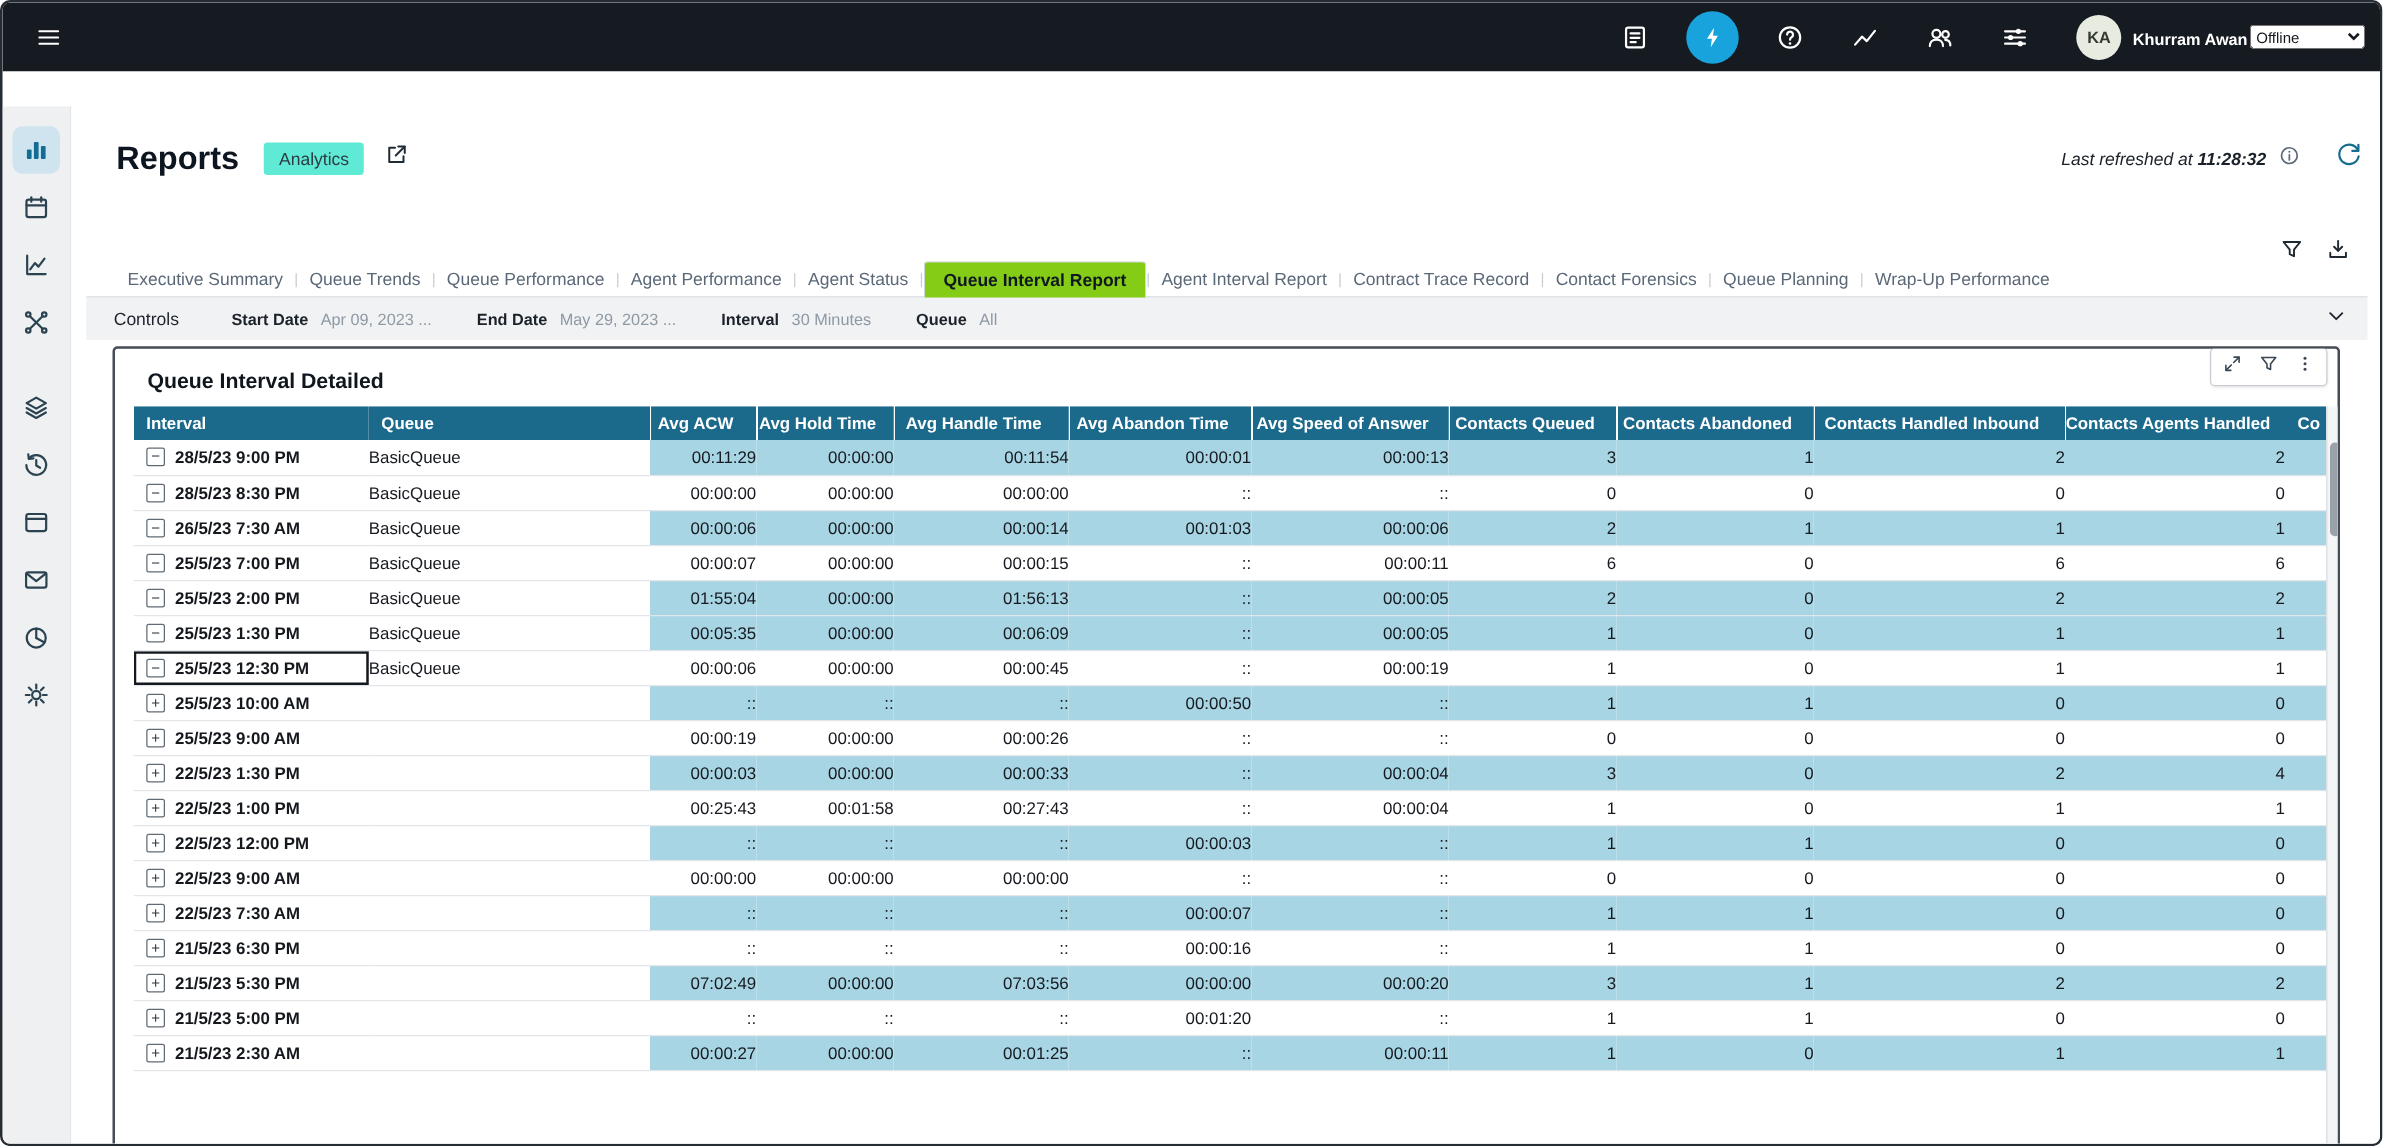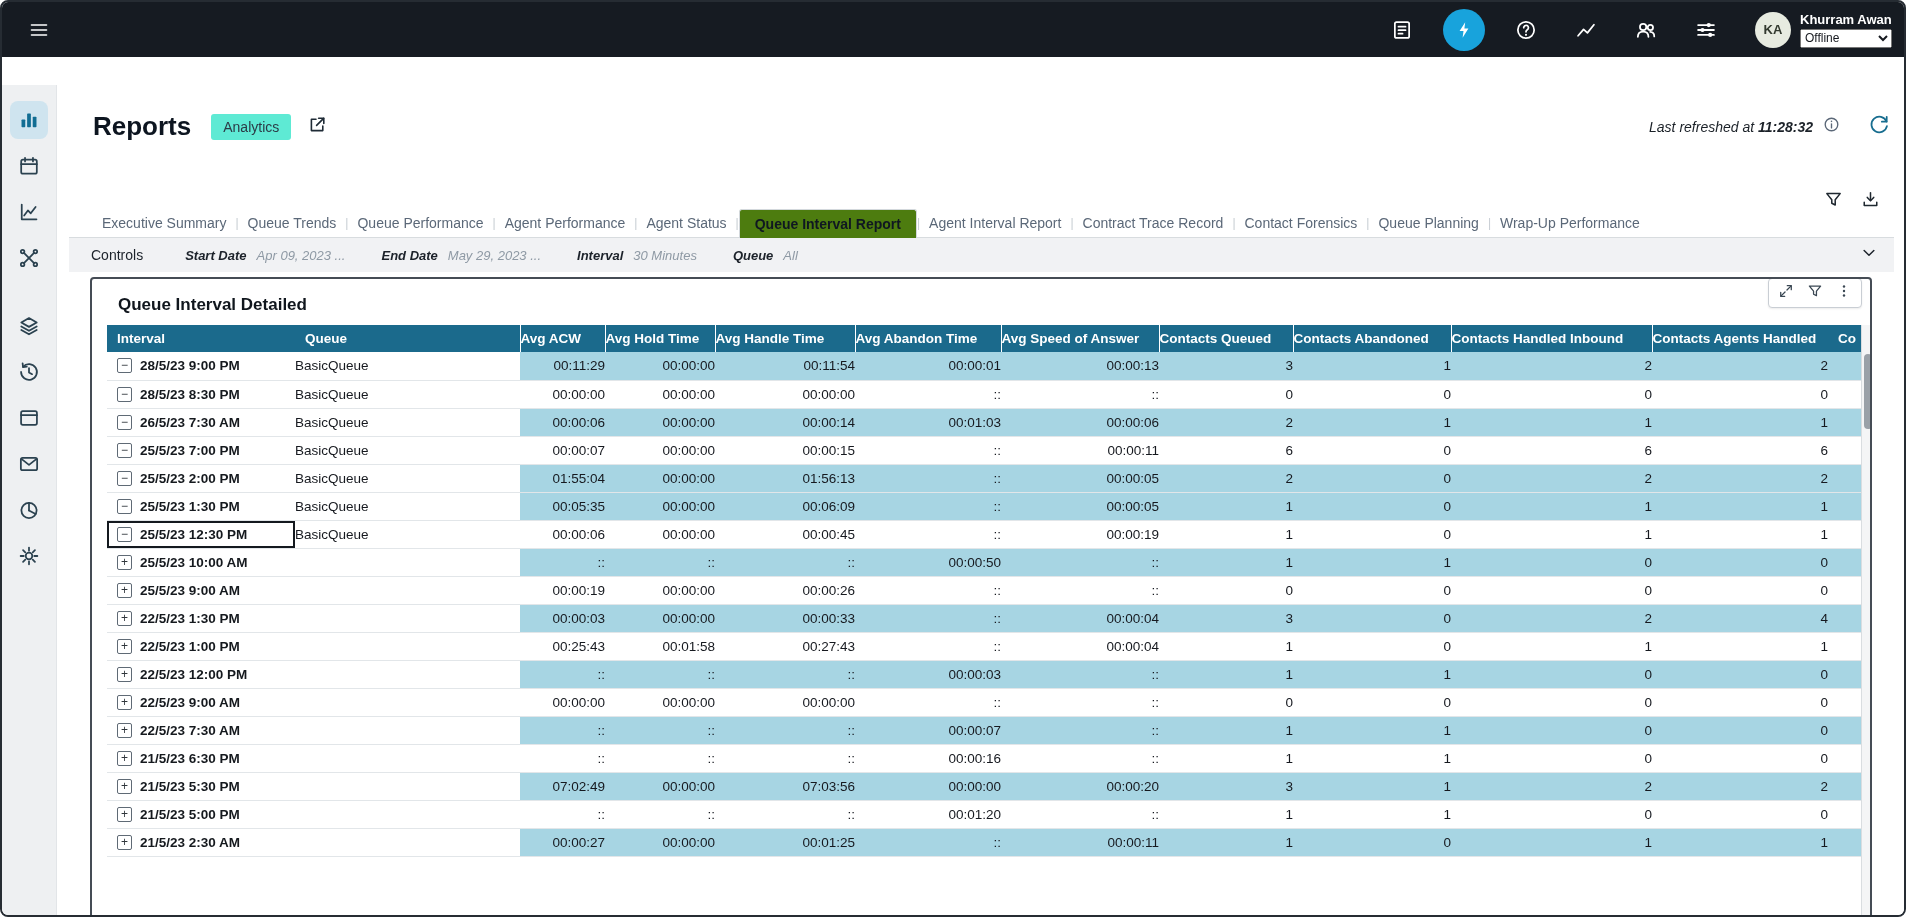--- a/index.html
+++ b/index.html
@@ -20,21 +20,21 @@
 
   .window{width:1906px;height:917px;border:2px solid #262c33;border-radius:8px;overflow:hidden;display:flex;flex-direction:column;background:#fff;}
 
   
   .topbar{height:55px;flex:none;background:var(--topbar-bg);display:flex;align-items:center;padding:0 12px 0 18px;color:#fff;}
   .tb-btn{width:38px;height:38px;display:flex;align-items:center;justify-content:center;color:#fff;margin-left:22px;border-radius:6px;}
   .tb-btn.menu{margin-left:0;}
   .tb-btn.active-circle{width:42px;height:42px;border-radius:50%;background:var(--accent-blue);}
   .user-area{display:flex;align-items:center;margin-left:30px;}
   .avatar{width:36px;height:36px;border-radius:50%;background:#e7ebe0;color:#333a2f;font-weight:700;font-size:13px;display:flex;align-items:center;justify-content:center;}
-  .user-meta{margin-left:9px;display:flex;flex-direction:column;gap:2px;}
+  .user-meta{margin-left:9px;display:flex;flex-direction:row;gap:2px;align-items:flex-end;}
   .user-name{font-size:13px;font-weight:700;color:#fff;white-space:nowrap;}
   .status-select{font-size:12px;height:19px;width:92px;font-family:inherit;color:#16191f;}
 
   
   .app-body{flex:1;display:flex;overflow:hidden;margin-top:28px;}
   .sidebar{width:55px;flex:none;background:var(--sidebar-bg);border-right:1px solid #e2e5e8;padding-top:16px;display:flex;flex-direction:column;align-items:center;}
   .side-item{width:38px;height:38px;border-radius:8px;display:flex;align-items:center;justify-content:center;margin-bottom:8px;color:#2b4250;}
   .side-item.active{background:var(--sidebar-active-bg);color:#116d93;}
   .side-item .icon{width:22px;height:22px;}
   .side-item.group-gap{margin-top:22px;}
@@ -47,48 +47,48 @@
   .badge{margin-left:20px;background:#5eead4;color:#2c3b46;font-size:14px;padding:5px 12px;border-radius:3px;}
   .ext-btn{margin-left:16px;color:#1f2b36;}
   .refreshed{font-size:14px;color:#1b2128;white-space:nowrap;font-style:italic;}
   .info-btn{margin-left:10px;color:var(--text-gray);}
   .refresh-btn{margin-left:28px;color:#176d8f;}
 
   
   .tabs-row{position:relative;margin:66px 10px 0 12px;border-bottom:1px solid #d8dcdf;display:flex;align-items:stretch;padding-left:24px;height:30px;flex:none;}
   .tabs{display:flex;align-items:center;}
   .tab{font-size:14px;color:var(--text-gray);padding:0 9px;white-space:nowrap;height:100%;display:inline-flex;align-items:center;}
-  .tab.active{background:#4d7c0f;border:1px solid #d3d8dc;border-bottom:none;margin-bottom:-1px;color:#0f1721;font-weight:600;padding:0 15px;border-radius:3px 3px 0 0;}
+  .tab.active{background:#84cc16;border:1px solid #d3d8dc;border-bottom:none;margin-bottom:-1px;color:#0f1721;font-weight:600;padding:0 15px;border-radius:3px 3px 0 0;}
   .tab-sep{color:#c7cdd3;font-size:12px;display:inline-flex;align-items:center;}
   .tabs-tools{position:absolute;right:14px;top:-18px;display:flex;gap:18px;color:#1f2830;}
 
   
   .controls-bar{margin:0 10px 0 12px;height:34px;background:#f1f2f4;display:flex;align-items:center;padding:0 16px 0 22px;flex:none;}
   .controls-title{font-size:14px;color:#1c222a;margin-right:42px;}
   .controls-fields{display:flex;gap:36px;}
-  .ctl-field{display:flex;align-items:center;white-space:nowrap;font-style:italic;}
+  .ctl-field{display:flex;align-items:center;white-space:nowrap;}
   .ctl-label{font-size:13px;font-weight:700;color:#1c222a;}
   .ctl-value{font-size:13px;color:#8e99a4;margin-left:10px;}
   .chevron-btn{color:#1c222a;}
 
   
   .section-strip{margin:5px 26px 0 20px;height:48px;border:1px solid var(--card-border);border-radius:4px;background:#fff;display:flex;align-items:center;padding:0 6px 0 24px;flex:none;}
   .section-title{font-size:20px;font-weight:700;color:#10161d;margin:0;}
   .spinner{display:flex;flex-direction:column;gap:2px;}
   .spin-btn{width:22px;height:14px;border:1px solid #c3c9ce;background:#fbfbfc;display:flex;align-items:center;justify-content:center;border-radius:2px;}
   .tri-up{width:0;height:0;border-left:4px solid transparent;border-right:4px solid transparent;border-bottom:5px solid #555;}
   .tri-down{width:0;height:0;border-left:4px solid transparent;border-right:4px solid transparent;border-top:5px solid #555;}
 
   
   .detail-panel{margin:5px 32px -6px 33px;border:2px solid var(--panel-border);border-radius:4px 4px 0 0;background:#fff;flex:1;position:relative;display:flex;flex-direction:column;overflow:hidden;}
   .panel-tools{position:absolute;top:-1px;right:8px;background:#fff;border:1px solid #c9ced4;border-radius:4px;padding:4px 9px;display:flex;gap:13px;align-items:center;color:#3a4753;box-shadow:0 1px 2px rgba(0,0,0,.08);z-index:3;}
   .panel-title{margin:16px 0 0 26px;font-size:17px;font-weight:700;color:#10161d;flex:none;}
   .table-wrap{position:relative;margin:10px 0 0 15px;width:1766px;flex:1;overflow:hidden;}
   .qtable{border-collapse:collapse;table-layout:fixed;width:1754px;}
-  .qtable th{height:27px;background:var(--table-header-bg);color:#fff;font-weight:700;font-size:13.5px;text-align:left;padding:0 12px 0 0;white-space:nowrap;overflow:hidden;border-left:1px solid rgba(255,255,255,.14);}
+  .qtable th{height:27px;background:var(--table-header-bg);color:#fff;font-weight:700;font-size:13.5px;text-align:center;padding:0 12px 0 0;white-space:nowrap;overflow:hidden;border-left:1px solid rgba(255,255,255,.14);}
   .qtable th.left{text-align:left;padding:0 0 0 10px;border-left:none;}
   .qtable td{height:28px;border-bottom:1px solid #e2e6e9;font-size:13.5px;color:var(--text-dark);white-space:nowrap;overflow:hidden;padding:0;}
   .cell-interval{padding-left:10px;}
   .row-head{display:flex;align-items:center;gap:8px;padding-left:10px;font-weight:600;color:#15191e;}
   .expander{width:15px;height:15px;border:1px solid #5f6a75;border-radius:2px;font-size:12px;line-height:13px;text-align:center;color:#30363c;background:#fff;flex:none;font-weight:400;}
   .cell-queue{font-weight:400;padding-left:10px;}
   .cell-val{text-align:right;padding-right:12px;}
   .hl{background:var(--row-highlight);}
   td.selected{box-shadow:inset 0 0 0 2px #14191f;}
   .vscroll{position:absolute;top:0;right:0;bottom:0;width:12px;background:#f4f5f6;border-left:1px solid #d9dde0;}

